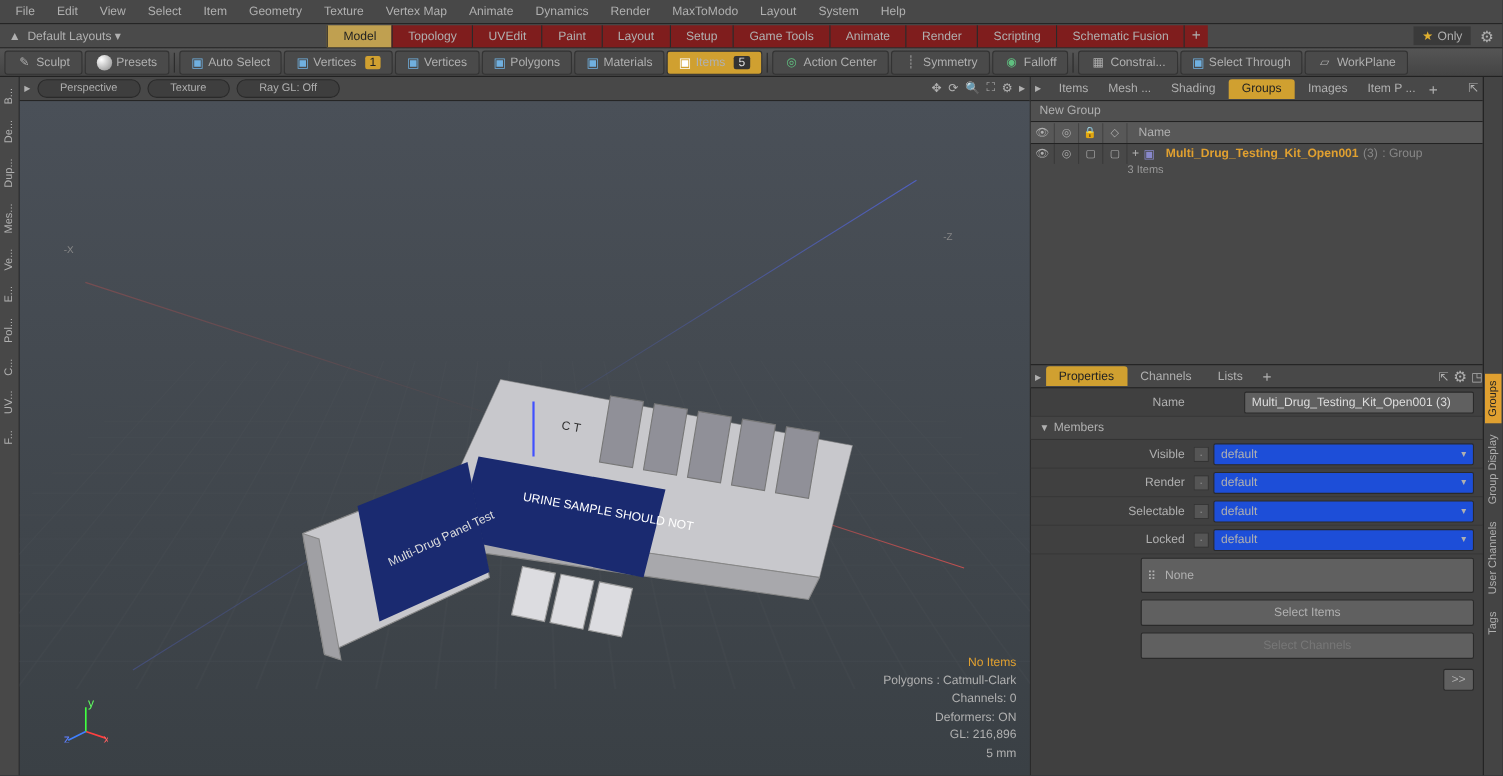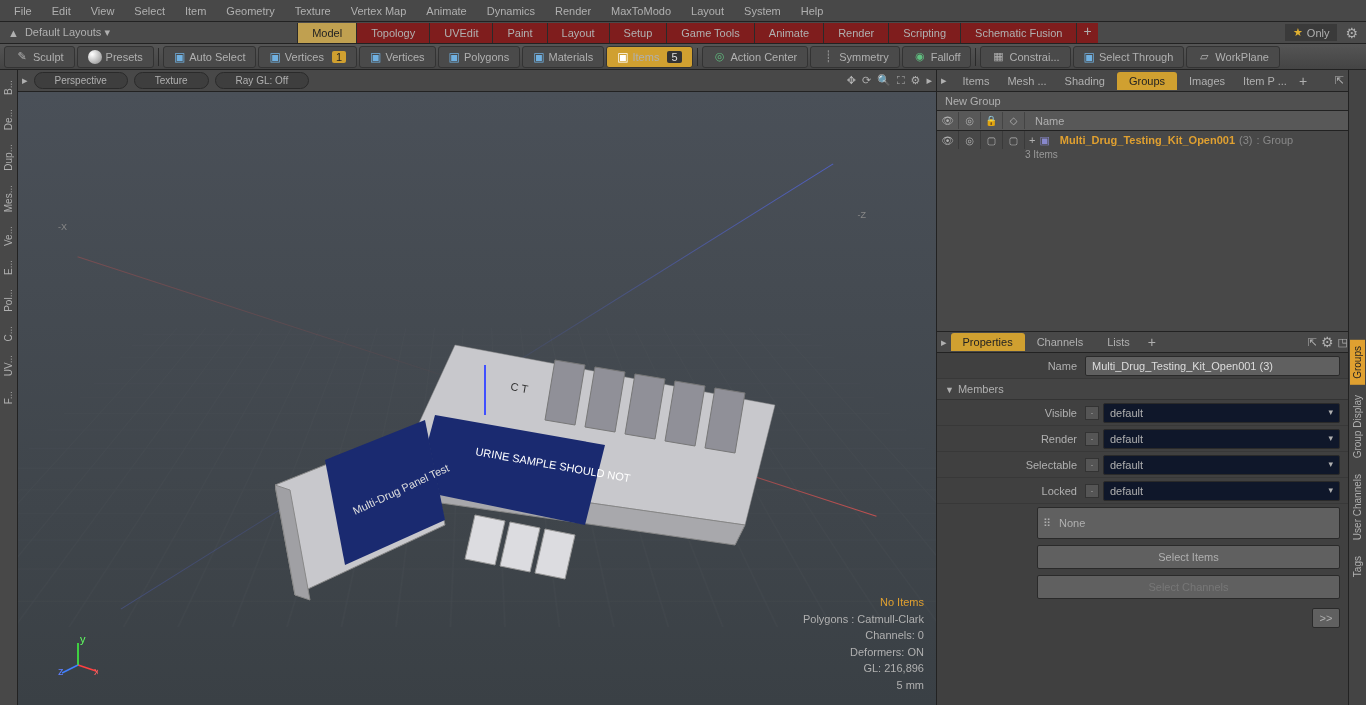--- a/index.html
+++ b/index.html
@@ -66,24 +66,24 @@
 .tree-body { height: 200px; background: #484848; overflow: auto; }
 .tree-row { display: flex; align-items: center; height: 18px; }
 .tree-row .cell { width: 22px; text-align: center; font-size: 10px; border-right: 1px solid #3a3a3a; height: 100%; display: flex; align-items: center; justify-content: center; }
 .tree-row .name { padding-left: 10px; color: #e0a030; font-weight: bold; text-align: right; }
 .tree-row .suffix { color: #888; }
 .tree-subrow { padding-left: 88px; color: #999; font-size: 10px; height: 16px; }
 
 .prop-tabs { display: flex; height: 22px; background: #484848; align-items: center; border-top: 1px solid #222; border-bottom: 1px solid #222; padding-left: 4px; }
 .prop-row { display: flex; align-items: center; height: 26px; padding: 0 8px; border-bottom: 1px solid #383838; }
 .prop-label { width: 140px; text-align: right; padding-right: 8px; }
-.prop-input { flex: 1; background: #606060; border: 1px solid #2a2a2a; padding: 3px 6px; border-radius: 2px; color: #ddd; }
+.prop-input { flex: 1; background: #606060; border: 1px solid #2a2a2a; padding: 3px 6px; border-radius: 2px; color: #ddd; margin-left: 46px; }
 .prop-section { padding: 4px 8px; background: #444; border-bottom: 1px solid #333; }
 .prop-section .chev { margin-right: 4px; font-size: 9px; }
-.prop-dropdown { flex: 1; background: #0f172a; border: 1px solid #2a2a2a; padding: 3px 6px; border-radius: 2px; display: flex; justify-content: space-between; }
+.prop-dropdown { flex: 1; background: #1d4ed8; border: 1px solid #2a2a2a; padding: 3px 6px; border-radius: 2px; display: flex; justify-content: space-between; }
 .prop-dropdown .arrow { font-size: 9px; }
 .prop-prefix { width: 14px; height: 14px; background: #555; border: 1px solid #333; margin-right: 4px; font-size: 9px; display: flex; align-items: center; justify-content: center; }
 .big-btn { background: #606060; border: 1px solid #2a2a2a; padding: 5px; text-align: center; border-radius: 2px; margin: 3px 8px 3px 100px; cursor: pointer; }
 .big-btn.disabled { color: #777; }
 .double-chev { margin: 6px 8px 6px auto; width: 28px; background: #606060; border: 1px solid #2a2a2a; text-align: center; padding: 3px 0; border-radius: 2px; }
 
 .statusbar { display: flex; height: 24px; background: #484848; border-top: 1px solid #222; align-items: center; padding: 0 8px; gap: 8px; }
 .status-left { flex: 1; display: flex; align-items: center; gap: 4px; }
 .cmd-input { flex: 1; background: #404040; border: 1px solid #2a2a2a; border-radius: 10px; padding: 3px 10px; margin-left: 8px; }
 .rec-btn { width: 16px; height: 16px; border-radius: 50%; background: #666; border: 2px solid #444; }

